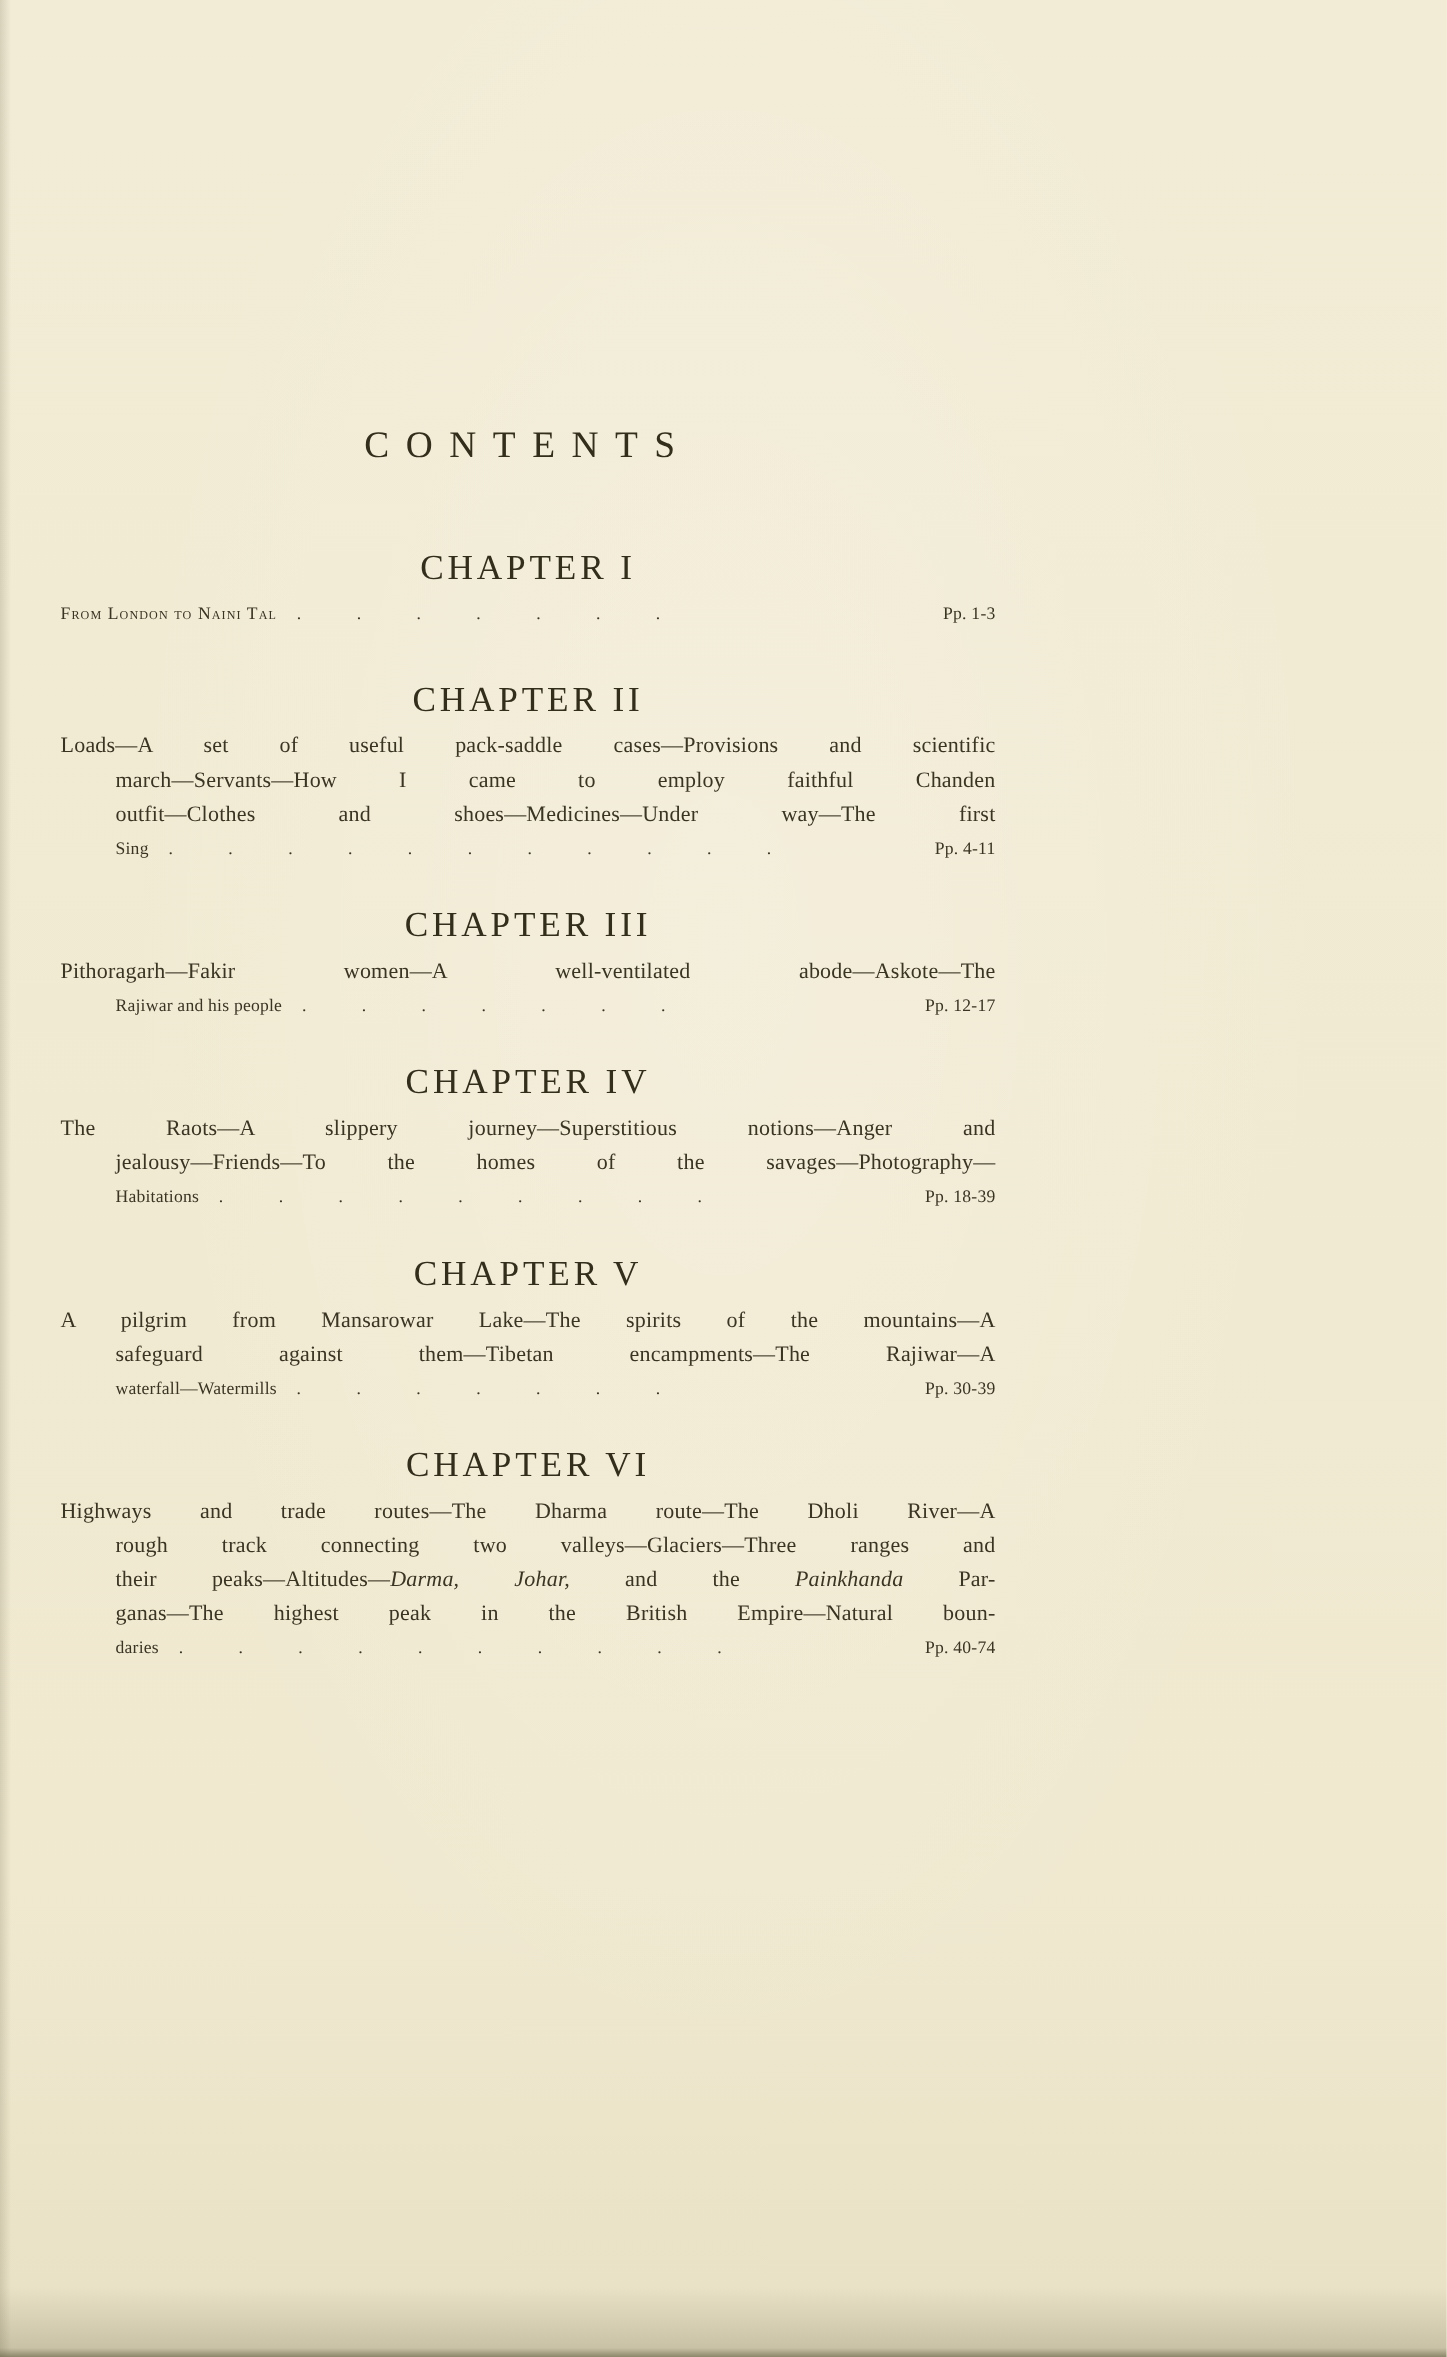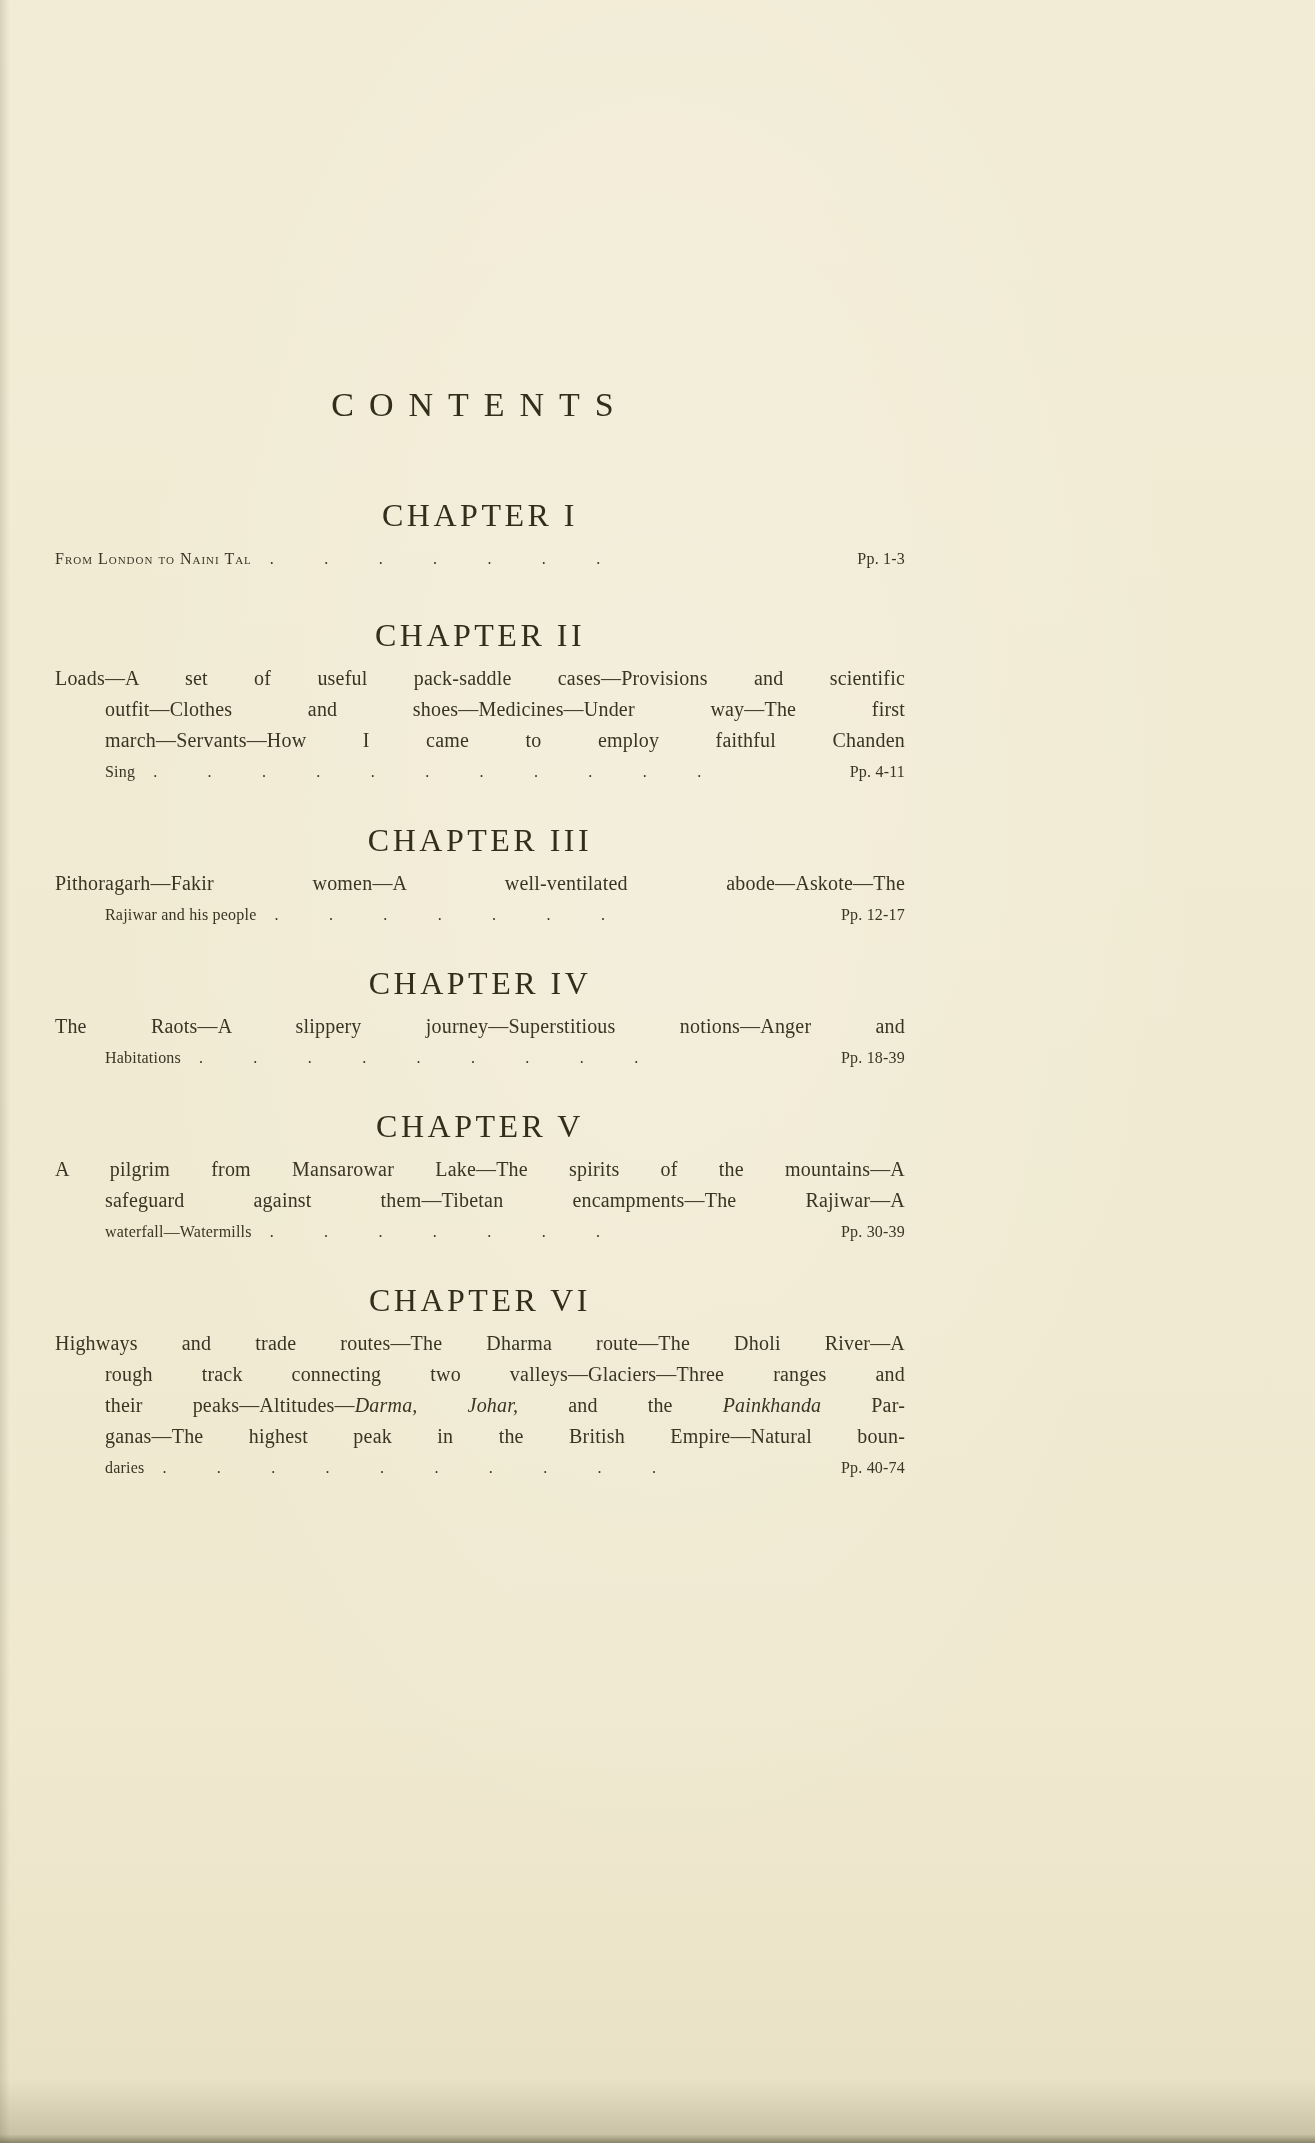--- a/index.html
+++ b/index.html
@@ -96,42 +96,43 @@
       <div class="lastline">
         <span class="text sc">From London to Naini Tal</span>
         <span class="dots">. . . . . . .</span>
         <span class="pages">Pp. 1-3</span>
       </div>
     </section>
 
     <section class="chapter second">
       <h2 class="chapter-heading">CHAPTER II</h2>
       <div class="jline">Loads—A set of useful pack-saddle cases—Provisions and scientific</div>
+      <div class="jline cont">march—Servants—How I came to employ faithful Chanden</div>
       <div class="jline cont">outfit—Clothes and shoes—Medicines—Under way—The first</div>
-      <div class="jline cont">march—Servants—How I came to employ faithful Chanden</div>
       <div class="lastline cont">
         <span class="text">Sing</span>
         <span class="dots">. . . . . . . . . . .</span>
         <span class="pages">Pp. 4-11</span>
       </div>
     </section>
 
     <section class="chapter">
       <h2 class="chapter-heading">CHAPTER III</h2>
       <div class="jline">Pithoragarh—Fakir women—A well-ventilated abode—Askote—The</div>
       <div class="lastline cont">
         <span class="text">Rajiwar and his people</span>
         <span class="dots">. . . . . . .</span>
         <span class="pages">Pp. 12-17</span>
       </div>
     </section>
 
     <section class="chapter">
       <h2 class="chapter-heading">CHAPTER IV</h2>
       <div class="jline">The Raots—A slippery journey—Superstitious notions—Anger and</div>
+      <div class="jline cont">jealousy—Friends—To the homes of the savages—Photography—</div>
       <div class="lastline cont">
         <span class="text">Habitations</span>
         <span class="dots">. . . . . . . . .</span>
         <span class="pages">Pp. 18-39</span>
       </div>
     </section>
 
     <section class="chapter">
       <h2 class="chapter-heading">CHAPTER V</h2>
       <div class="jline">A pilgrim from Mansarowar Lake—The spirits of the mountains—A</div>

